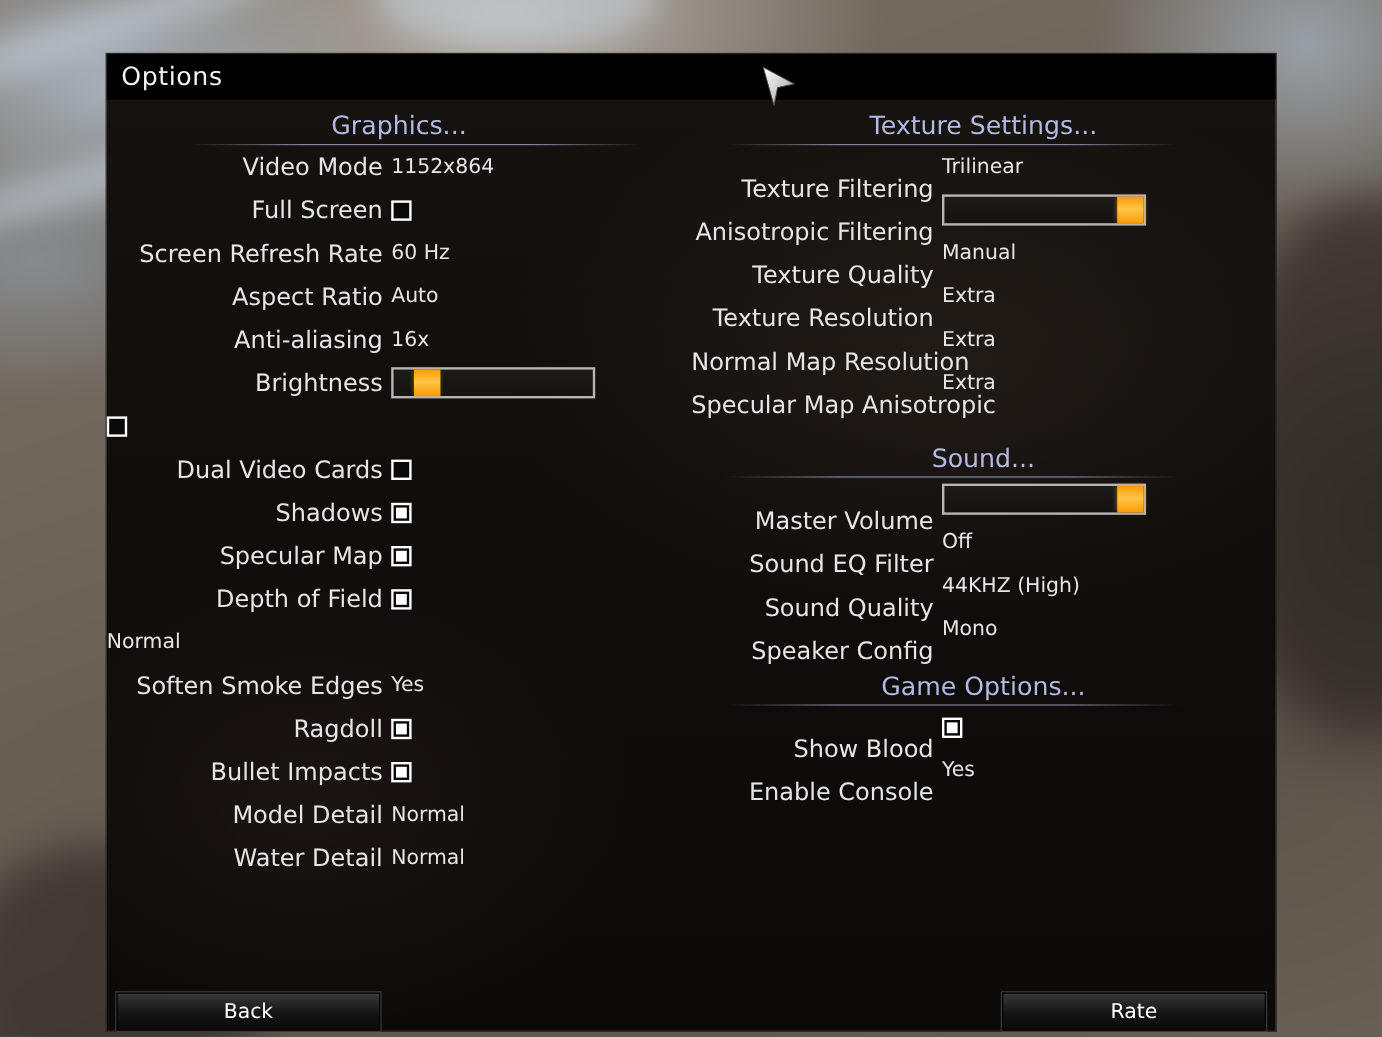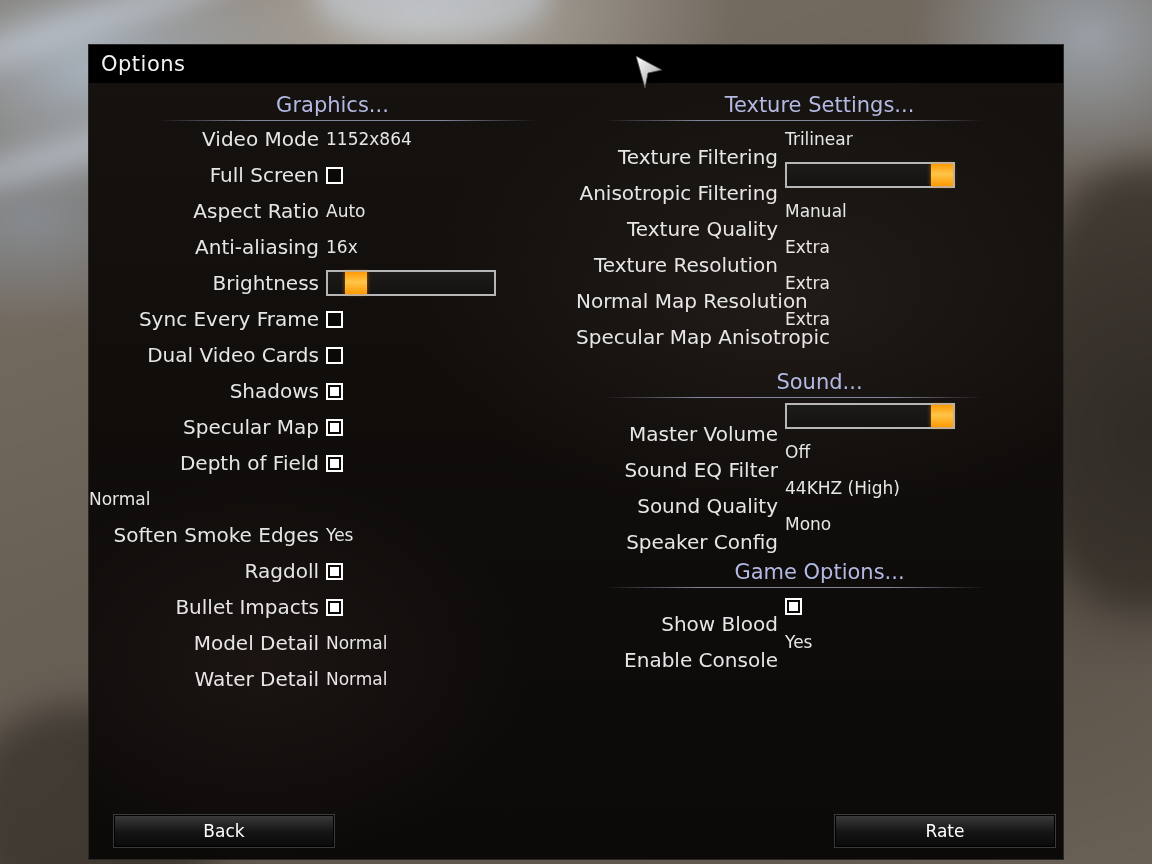--- a/index.html
+++ b/index.html
@@ -155,24 +155,24 @@
     position: absolute;
     top: 0; bottom: 0;
     width: 22px;
     background: linear-gradient(180deg, #ff9a05 0%, #ffc548 45%, #ff9a05 100%);
     box-shadow: 0 0 4px rgba(255,150,0,0.6);
   }
 
   
   #bottombar {
     position: absolute;
-    left: 17px; right: 0; bottom: 0;
+    left: 0; right: 0; bottom: 0;
     height: 56px;
     display: flex;
-    align-items: center;
+    align-items: flex-end;
     justify-content: space-between;
     padding: 0 8px;
   }
   .mbutton {
     width: 220px;
     height: 32px;
     border: 1px solid #000000;
     outline: 1px solid #3b3b3b;
     background: linear-gradient(180deg, #3a3a3a 0%, #2a2a2a 22%, #141414 55%, #0b0b0b 100%);
     color: #ffffff;
@@ -215,35 +215,38 @@
         <div class="section-head"><div class="stitle">Graphics...</div><div class="rule"></div></div>
         <div class="row">
           <div class="label">Video Mode</div>
           <div class="value">1152x864</div>
         </div>
         <div class="row">
           <div class="label">Full Screen</div>
           <div class="checkbox"></div>
         </div>
         <div class="row">
+          <div class="label">Screen Refresh Rate</div>
+          <div class="value">60 Hz</div>
+        </div>
+        <div class="row">
           <div class="label">Aspect Ratio</div>
           <div class="value">Auto</div>
         </div>
         <div class="row">
           <div class="label">Anti-aliasing</div>
           <div class="value">16x</div>
         </div>
         <div class="row">
           <div class="label">Brightness</div>
           <div class="slider">
             <div class="handle" style="left: calc(12% - 2.64px);"></div>
           </div>
         </div>
         <div class="row">
-          <div class="label">Sync Every Frame</div>
           <div class="checkbox"></div>
         </div>
         <div class="row">
           <div class="label">Dual Video Cards</div>
           <div class="checkbox"></div>
         </div>
         <div class="row">
           <div class="label">Shadows</div>
           <div class="checkbox checked"></div>
         </div>

